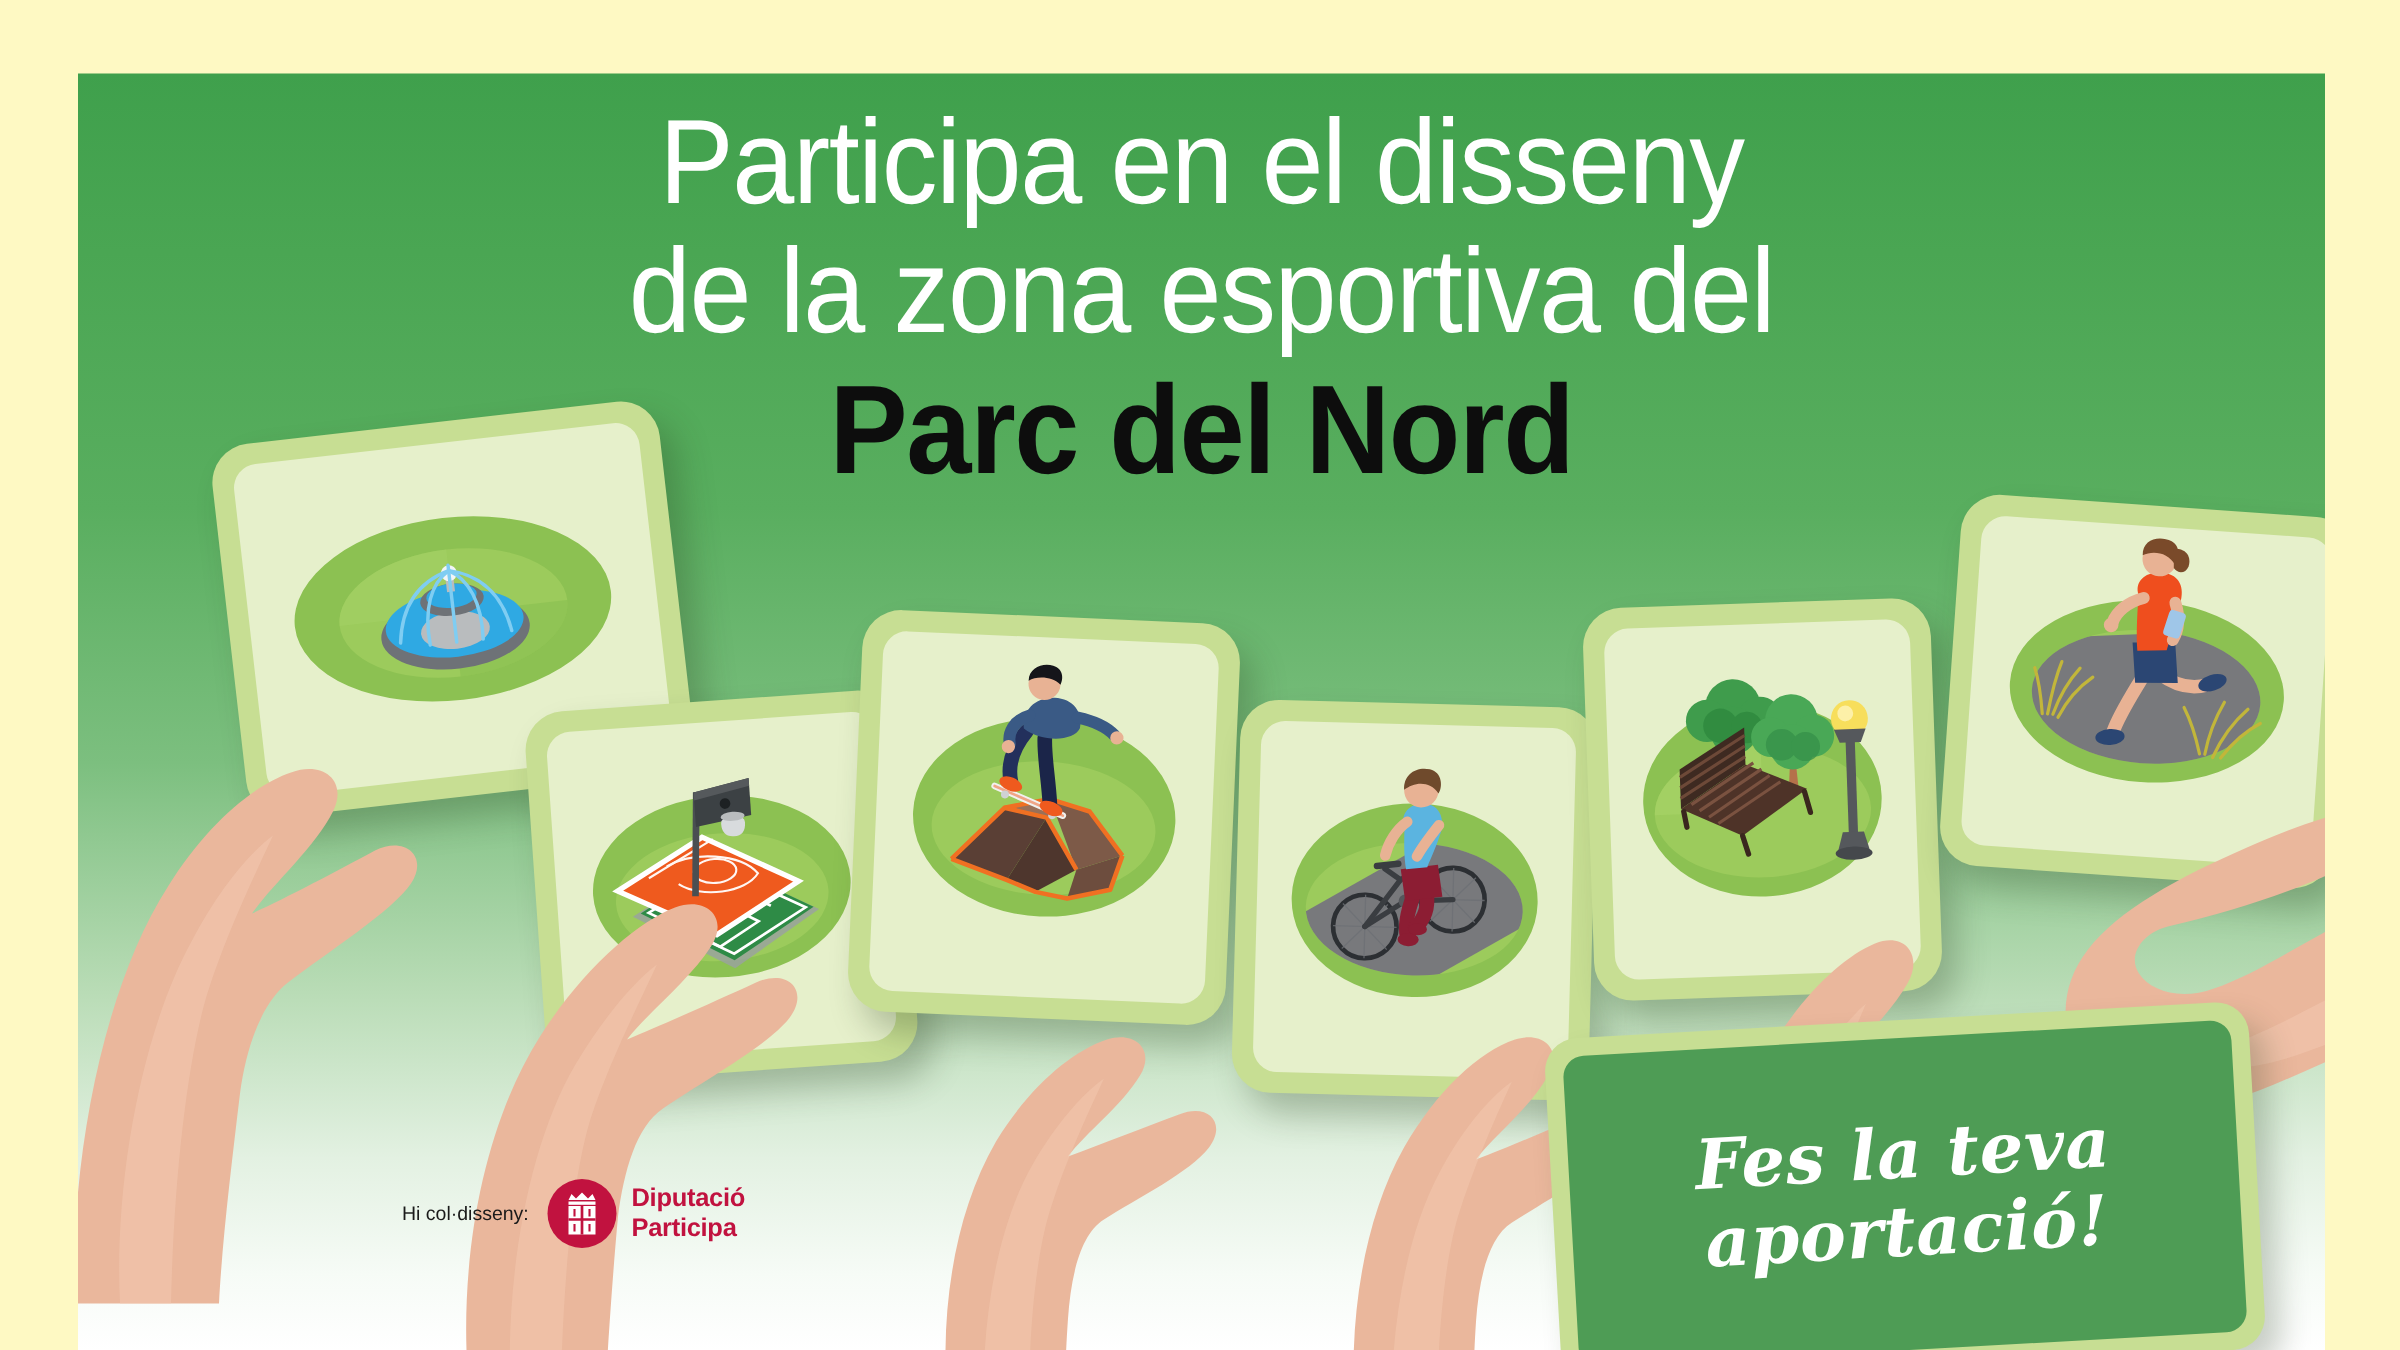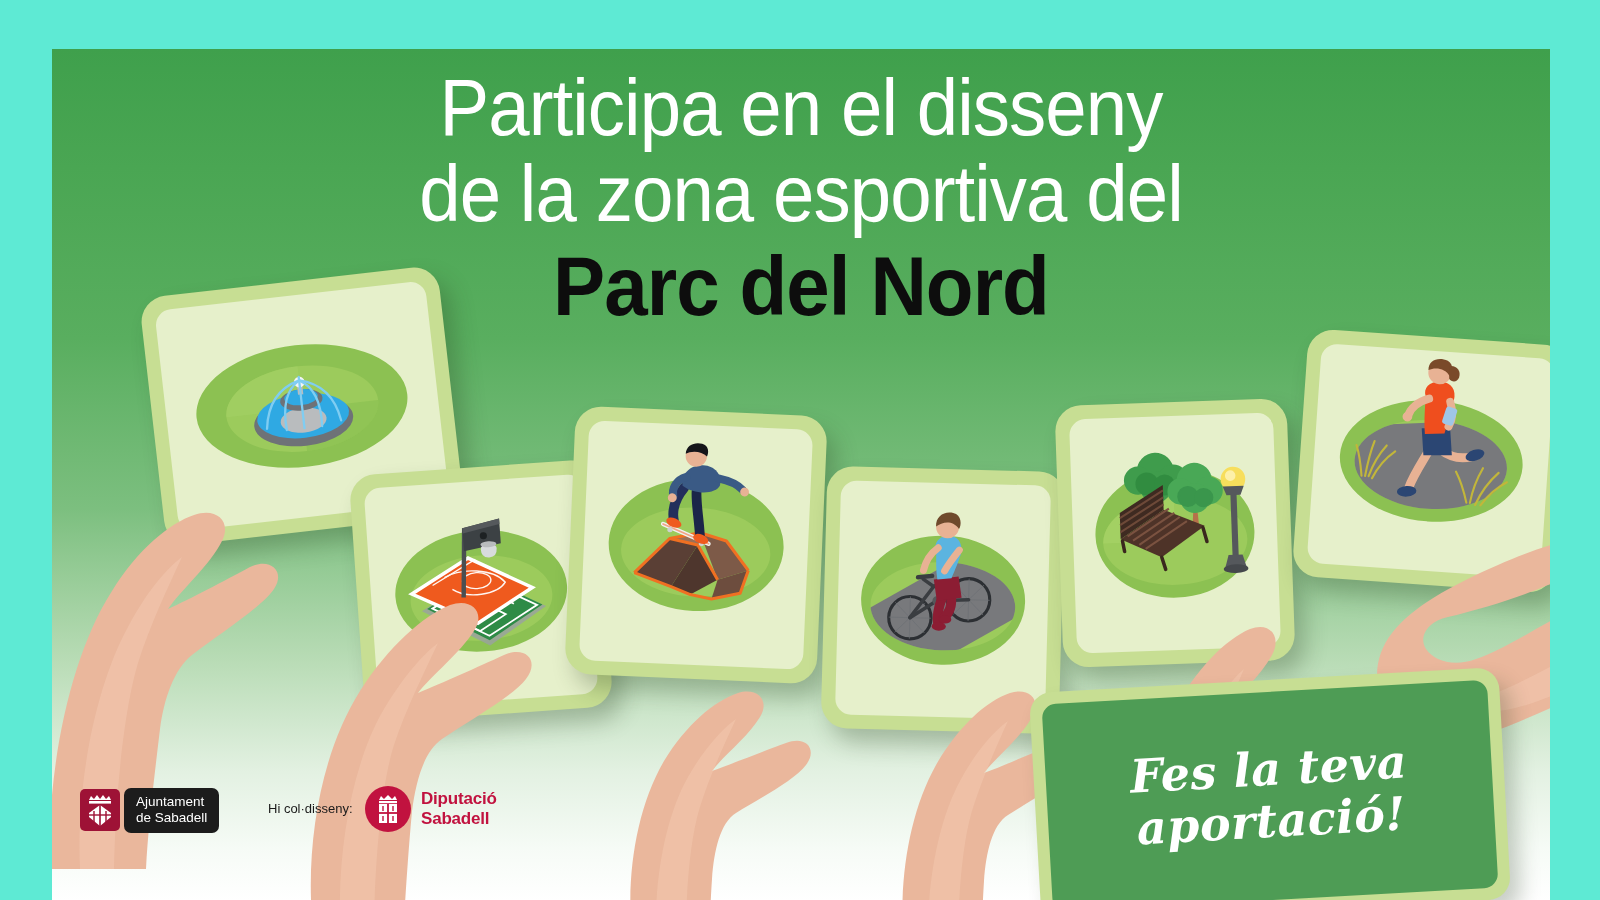--- a/index.html
+++ b/index.html
@@ -1,18 +1,18 @@
 <!DOCTYPE html>
 <html><head>
 <meta charset="utf-8">
 <style>
   html,body{margin:0;padding:0;background:#ffffff;}
   body{width:1600px;height:900px;overflow:hidden;font-family:"Liberation Sans",sans-serif;}
 
-  .stage{position:relative;width:1600px;height:900px;background:#5eead4;overflow:hidden;}
+  .stage{position:relative;width:1600px;height:900px;background:#fef9c3;overflow:hidden;}
 
   
   .green-panel{
     position:absolute;left:52px;top:49px;width:1498px;height:851px;
     background:linear-gradient(to bottom,#3fa04c 0%,#4aa653 14%,#59ae5f 34%,#7cbf7f 54%,#b9dcb6 72%,#e3f1e2 85%,#f6fbf6 94%,#ffffff 100%);
     overflow:hidden;
   }
 
   
   .headline{
@@ -415,47 +415,33 @@
     <div class="cta-inner">
       <div class="cta-text">
         <span>Fes la teva</span><br>
         <span>aportació!</span>
       </div>
     </div>
   </div>
 
   <div class="footer">
 
-    <div class="logo-group" id="logo-sabadell">
-      <div class="crest-box">
-        <svg width="30" height="34" viewBox="0 0 30 34">
-          <path d="M4 7 L6 3 L9 6 L12 2 L15 6 L18 2 L21 6 L24 3 L26 7 Z" fill="#fff"></path>
-          <rect x="4" y="8" width="22" height="2.6" fill="#fff"></rect>
-          <path d="M15 12 L26 20 L26 24 L15 33 L4 24 L4 20 Z" fill="#fff"></path>
-          <path d="M15 12 L15 33" stroke="#9e1236" stroke-width="1.6"></path>
-          <path d="M9 18 L9 29 M21 18 L21 29" stroke="#9e1236" stroke-width="1.4"></path>
-          <path d="M4 22 L26 22" stroke="#9e1236" stroke-width="1.4"></path>
-        </svg>
-      </div>
-      <div class="name-box">Ajuntament
-de Sabadell</div>
-    </div>
 
     <div class="logo-group" id="collab-label">Hi col·disseny:</div>
 
     <div class="logo-group" id="logo-diba">
       <div class="diba-circle">
         <svg width="30" height="32" viewBox="0 0 30 32">
           <path d="M6 7 L8 3 L11 6 L15 2 L19 6 L22 3 L24 7 Z" fill="#fff"></path>
           <rect x="6" y="8" width="18" height="2.2" fill="#fff"></rect>
           <rect x="6" y="11" width="18" height="19" fill="#fff"></rect>
           <path d="M15 11 L15 30" stroke="#c1123f" stroke-width="1.8"></path>
           <path d="M6 20 L24 20" stroke="#c1123f" stroke-width="1.8"></path>
           <path d="M10 13 L10 18 M20 13 L20 18 M10 23 L10 28 M20 23 L20 28" stroke="#c1123f" stroke-width="1.4"></path>
         </svg>
       </div>
       <div class="diba-text">Diputació
-Sabadell</div>
+Participa</div>
     </div>
 
   </div>
 
 </div>
 
 </body></html>

